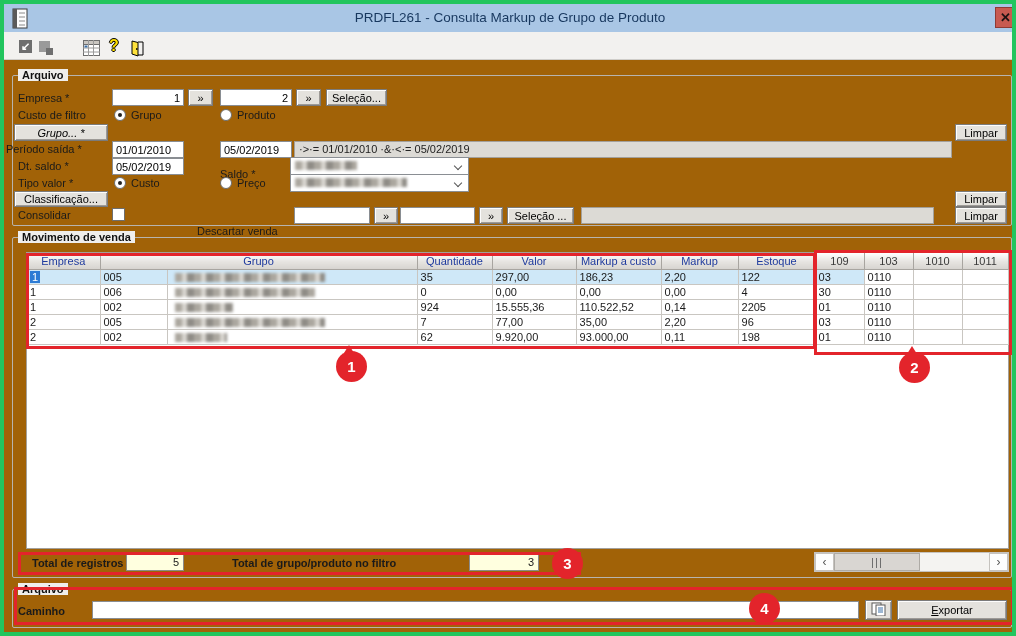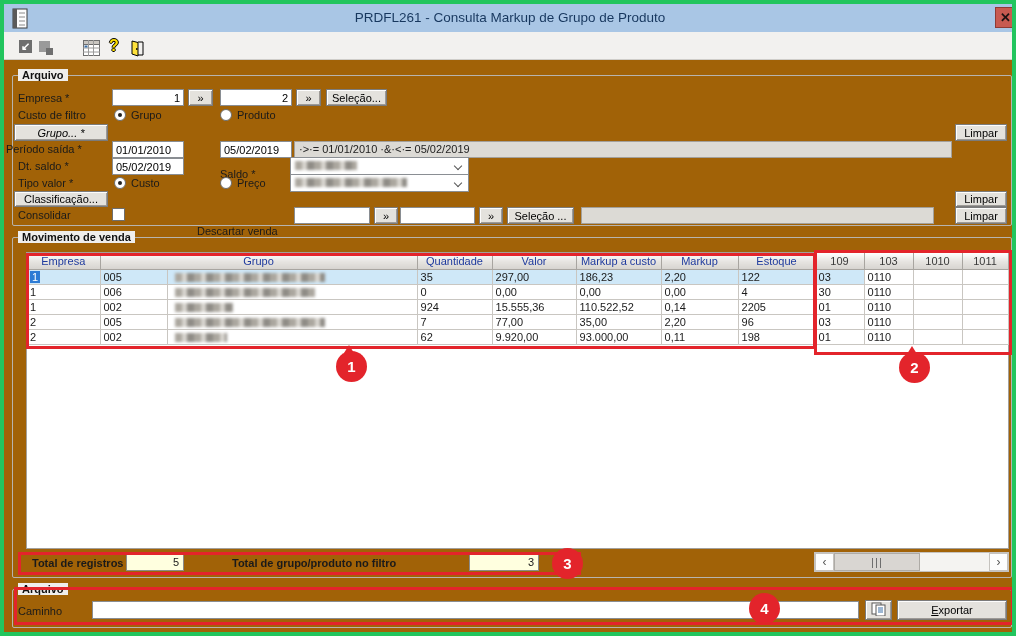--- a/index.html
+++ b/index.html
@@ -319,21 +319,21 @@
   <div class="abs hsb">
     <span class="arr" style="left:0;">‹</span>
     <span class="thumb">
       <span class="grip"></span>
     </span>
     <span class="arr" style="right:0;">›</span>
   </div>
 
   <div class="abs gbox" style="left:8px; top:585px; width:1000px; height:39px;"></div>
   <span class="legend" style="left:14px; top:579px;">Arquivo</span>
-  <span class="lbl" style="left:14px; top:601px;">Caminho</span>
+  <span class="lbl" style="left:14px; top:601px;font-weight:bold;">Caminho</span>
   <input class="tin" style="left: 88px; top: 597px; width: 767px; height: 18px;" value="">
   <button class="btn" style="left:861px; top:596px; width:27px; height:20px;">
     <svg width="16" height="14" viewBox="0 0 16 14">
       <rect x="1" y="1" width="9" height="11" fill="#fff" stroke="#5a5a5a"></rect>
       <rect x="5" y="3" width="9" height="11" fill="#fff" stroke="#5a5a5a"></rect>
       <line x1="7" y1="6" x2="12" y2="6" stroke="#3a6ea5"></line>
       <line x1="7" y1="8" x2="12" y2="8" stroke="#3a6ea5"></line>
       <line x1="7" y1="10" x2="12" y2="10" stroke="#3a6ea5"></line>
     </svg>
   </button>

